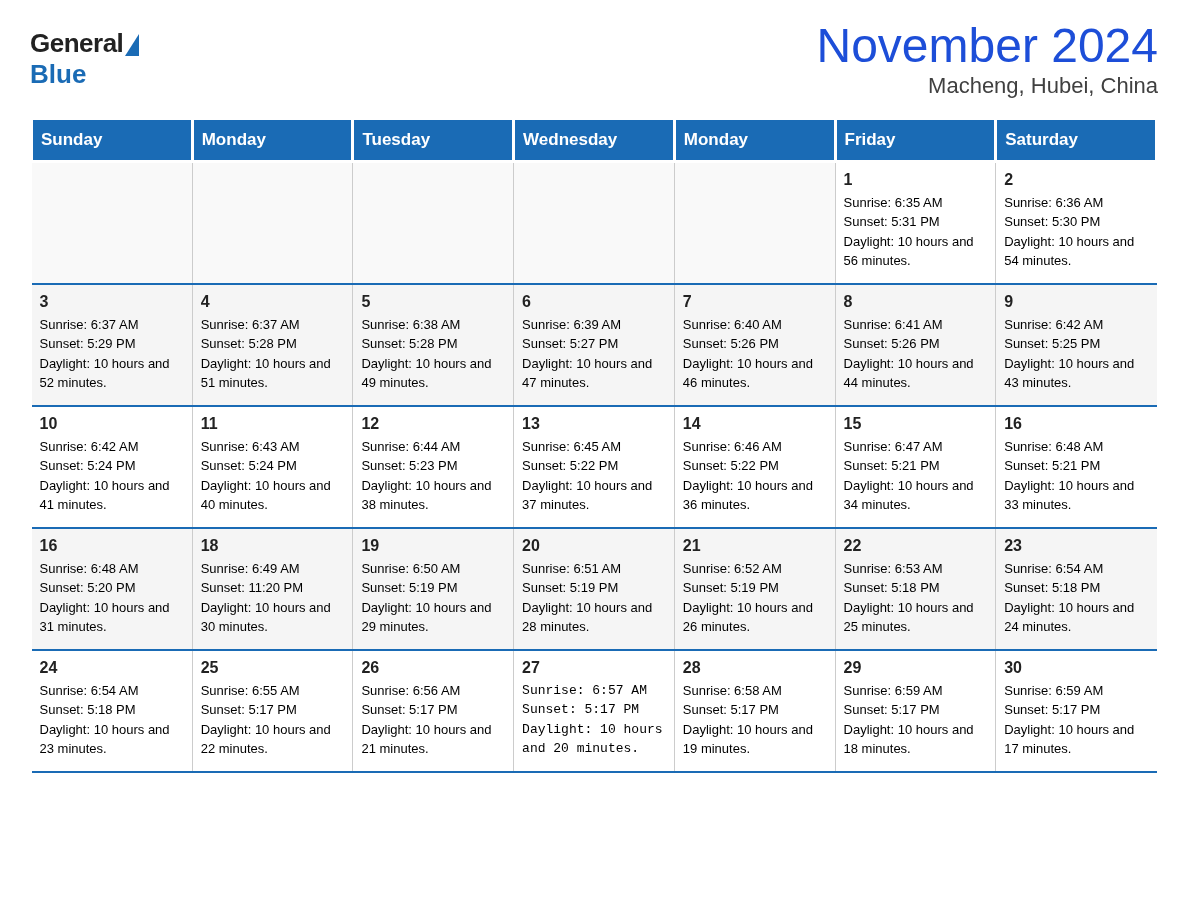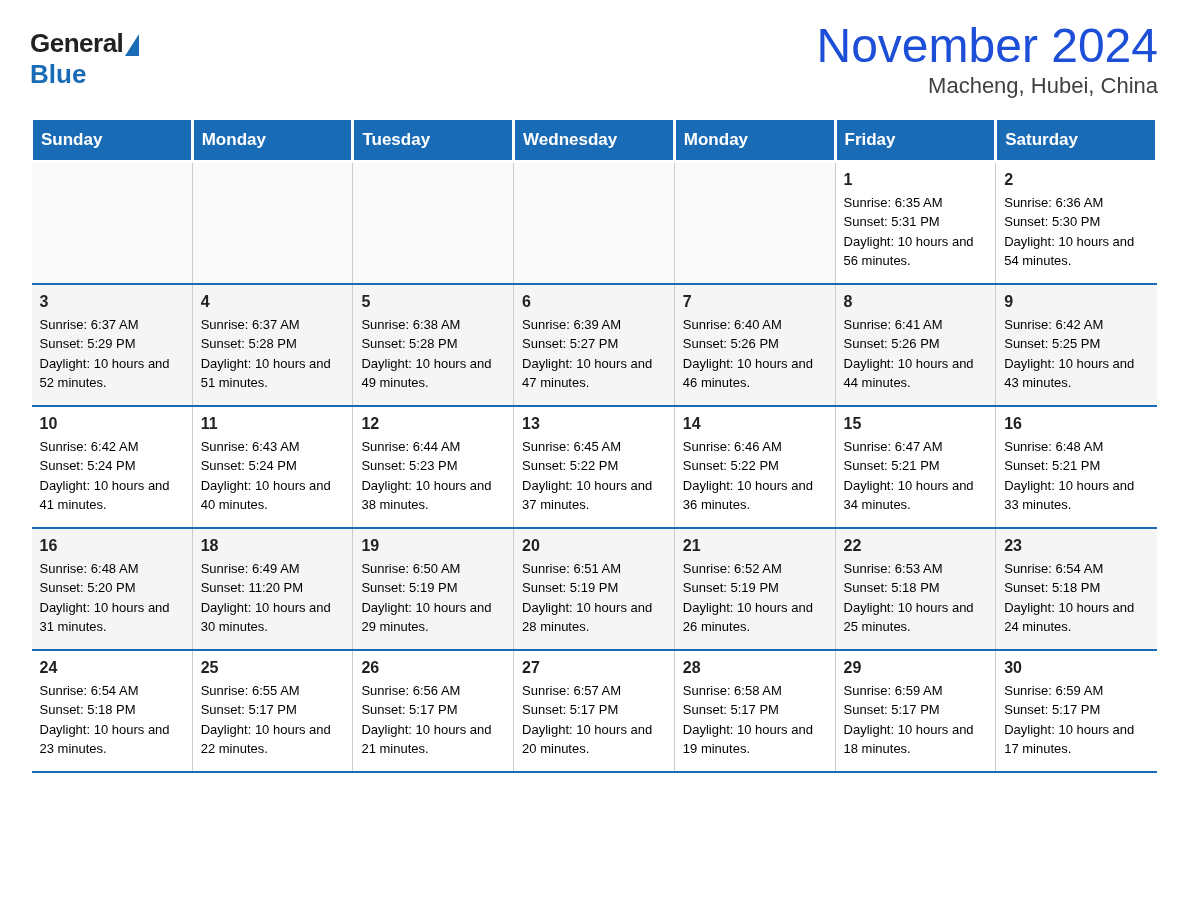--- a/index.html
+++ b/index.html
@@ -228,21 +228,21 @@
       <tr>
         <td><span class="day-num">24</span><span class="day-info" style="white-space: pre-line;">Sunrise: 6:54 AM
 Sunset: 5:18 PM
 Daylight: 10 hours and 23 minutes.</span></td>
         <td><span class="day-num">25</span><span class="day-info" style="white-space: pre-line;">Sunrise: 6:55 AM
 Sunset: 5:17 PM
 Daylight: 10 hours and 22 minutes.</span></td>
         <td><span class="day-num">26</span><span class="day-info" style="white-space: pre-line;">Sunrise: 6:56 AM
 Sunset: 5:17 PM
 Daylight: 10 hours and 21 minutes.</span></td>
-        <td><span class="day-num">27</span><span class="day-info" style="white-space: pre-line;">Sunrise: 6:57 AM
+        <td><span class="day-num">27</span><span class="day-info" style="white-space: pre-line; font-family: Liberation Mono, monospace;">Sunrise: 6:57 AM
 Sunset: 5:17 PM
 Daylight: 10 hours and 20 minutes.</span></td>
         <td><span class="day-num">28</span><span class="day-info" style="white-space: pre-line;">Sunrise: 6:58 AM
 Sunset: 5:17 PM
 Daylight: 10 hours and 19 minutes.</span></td>
         <td><span class="day-num">29</span><span class="day-info" style="white-space: pre-line;">Sunrise: 6:59 AM
 Sunset: 5:17 PM
 Daylight: 10 hours and 18 minutes.</span></td>
         <td><span class="day-num">30</span><span class="day-info" style="white-space: pre-line;">Sunrise: 6:59 AM
 Sunset: 5:17 PM

